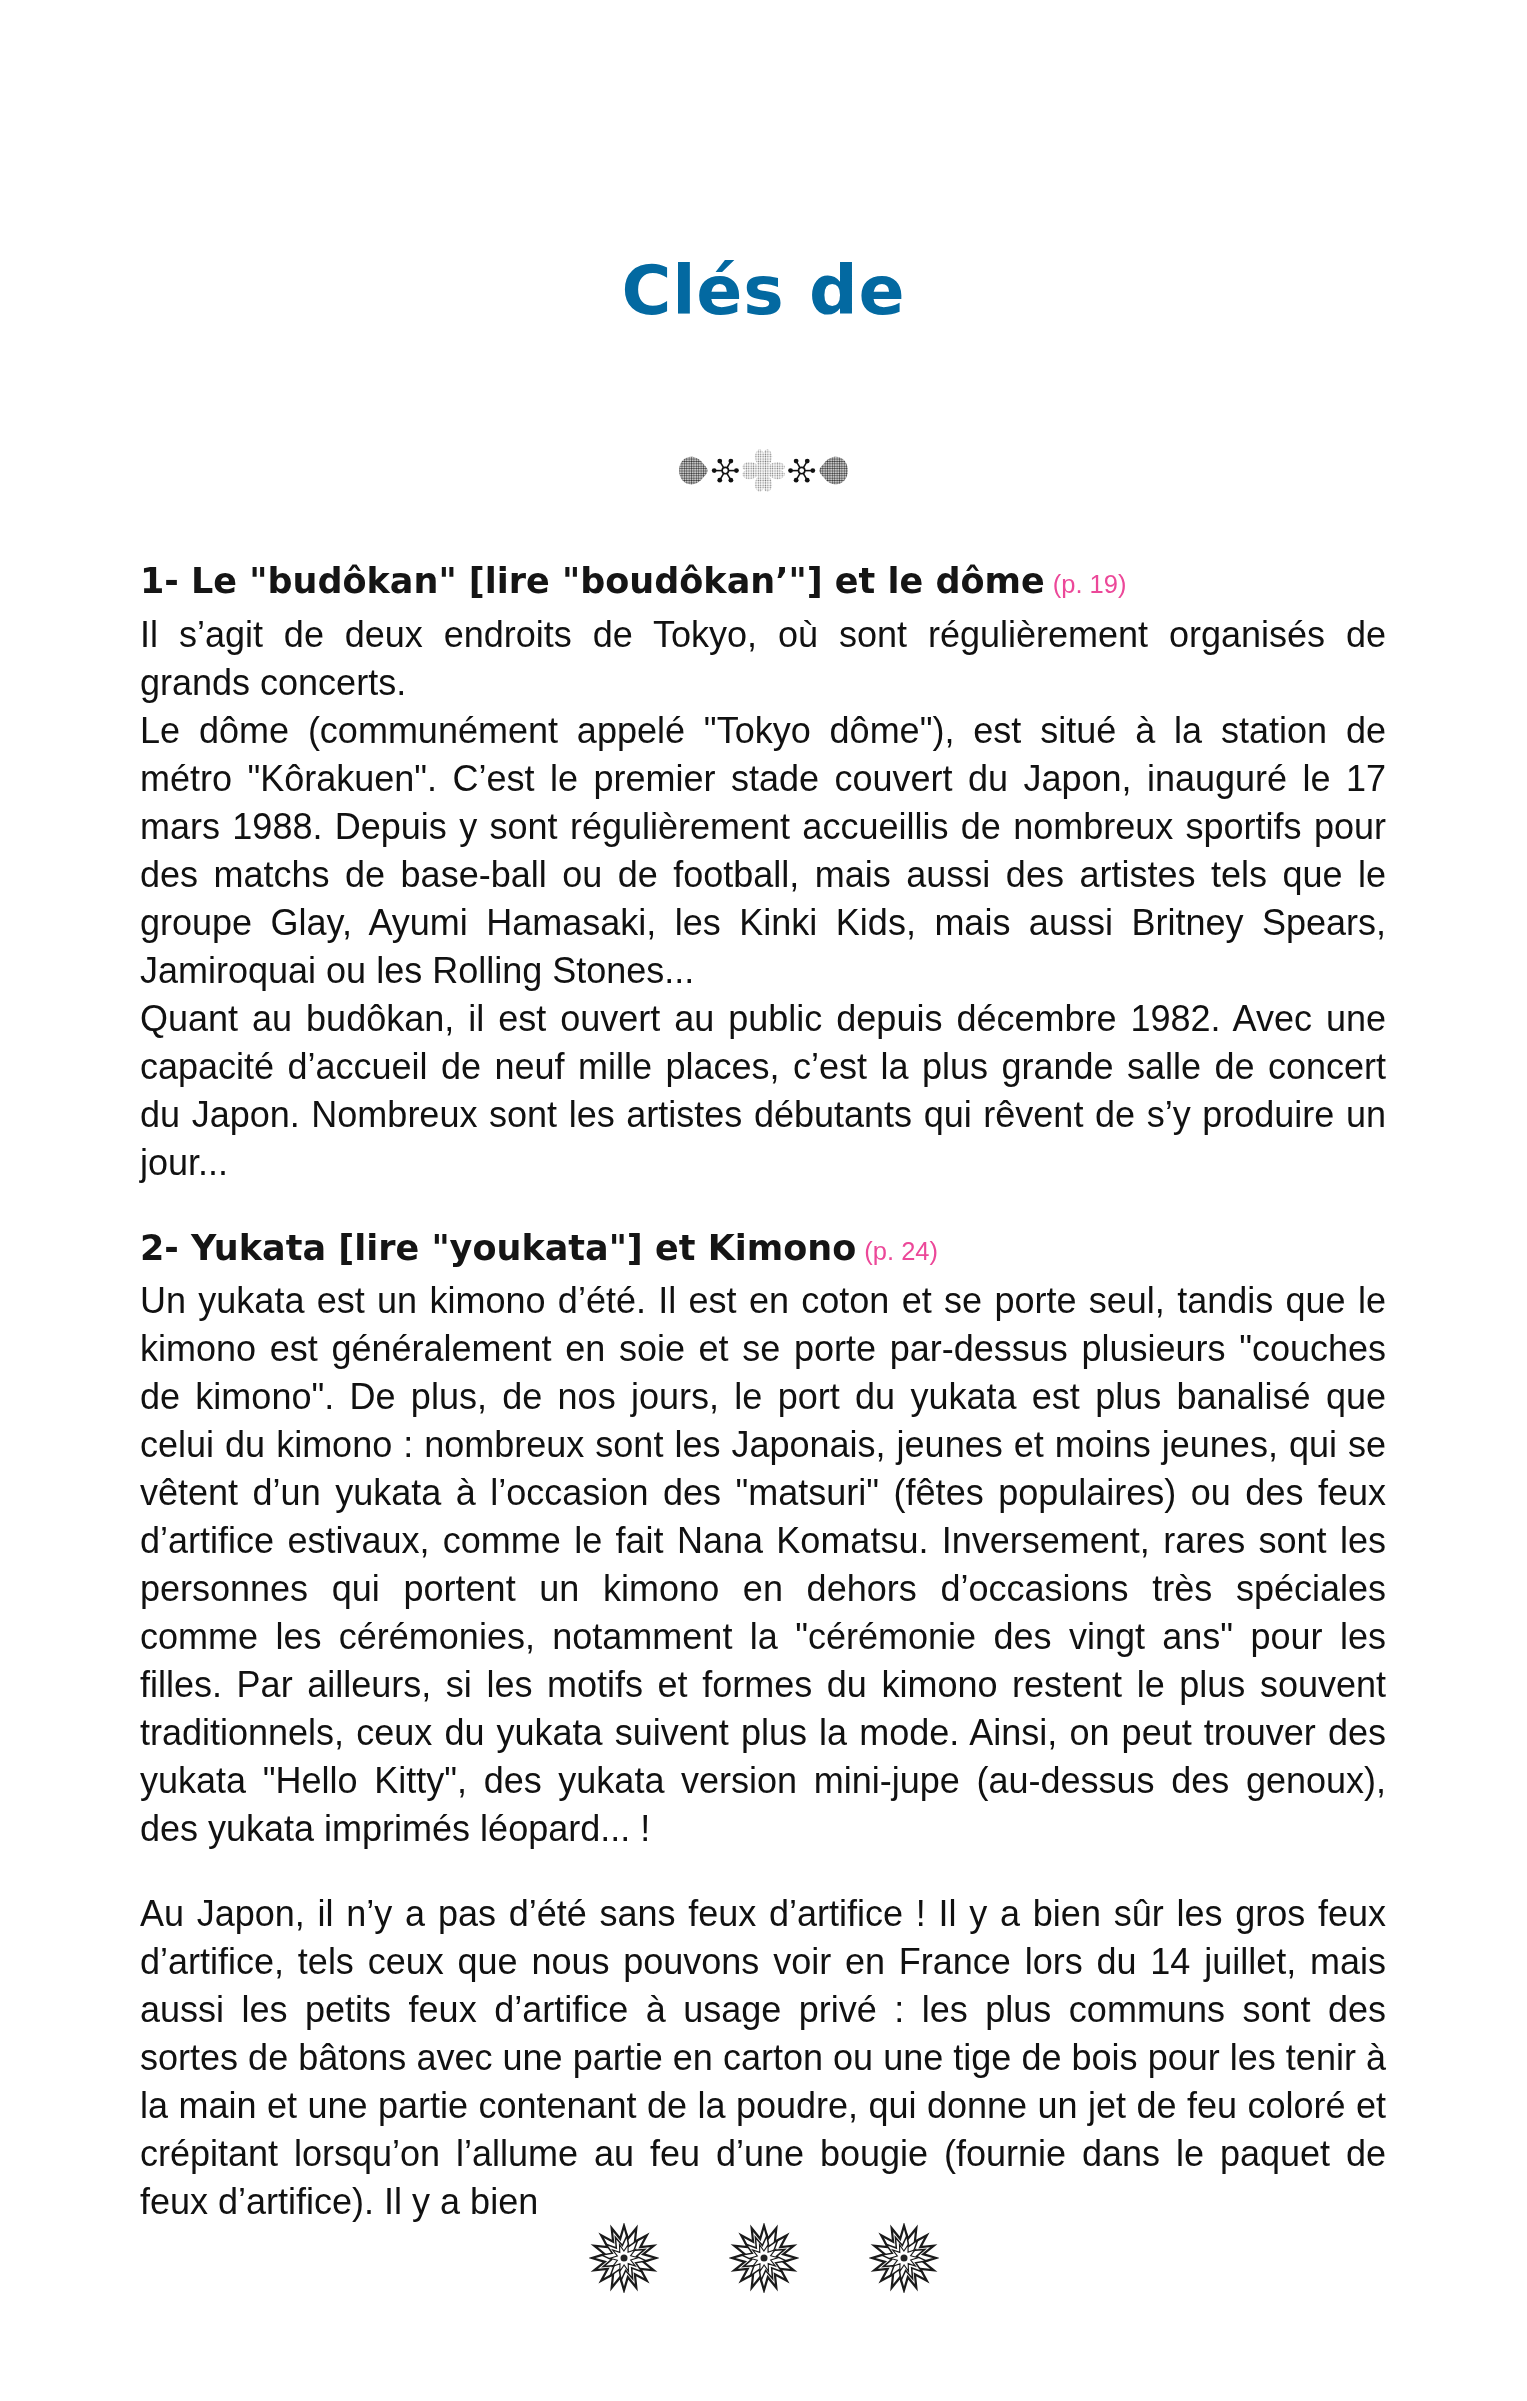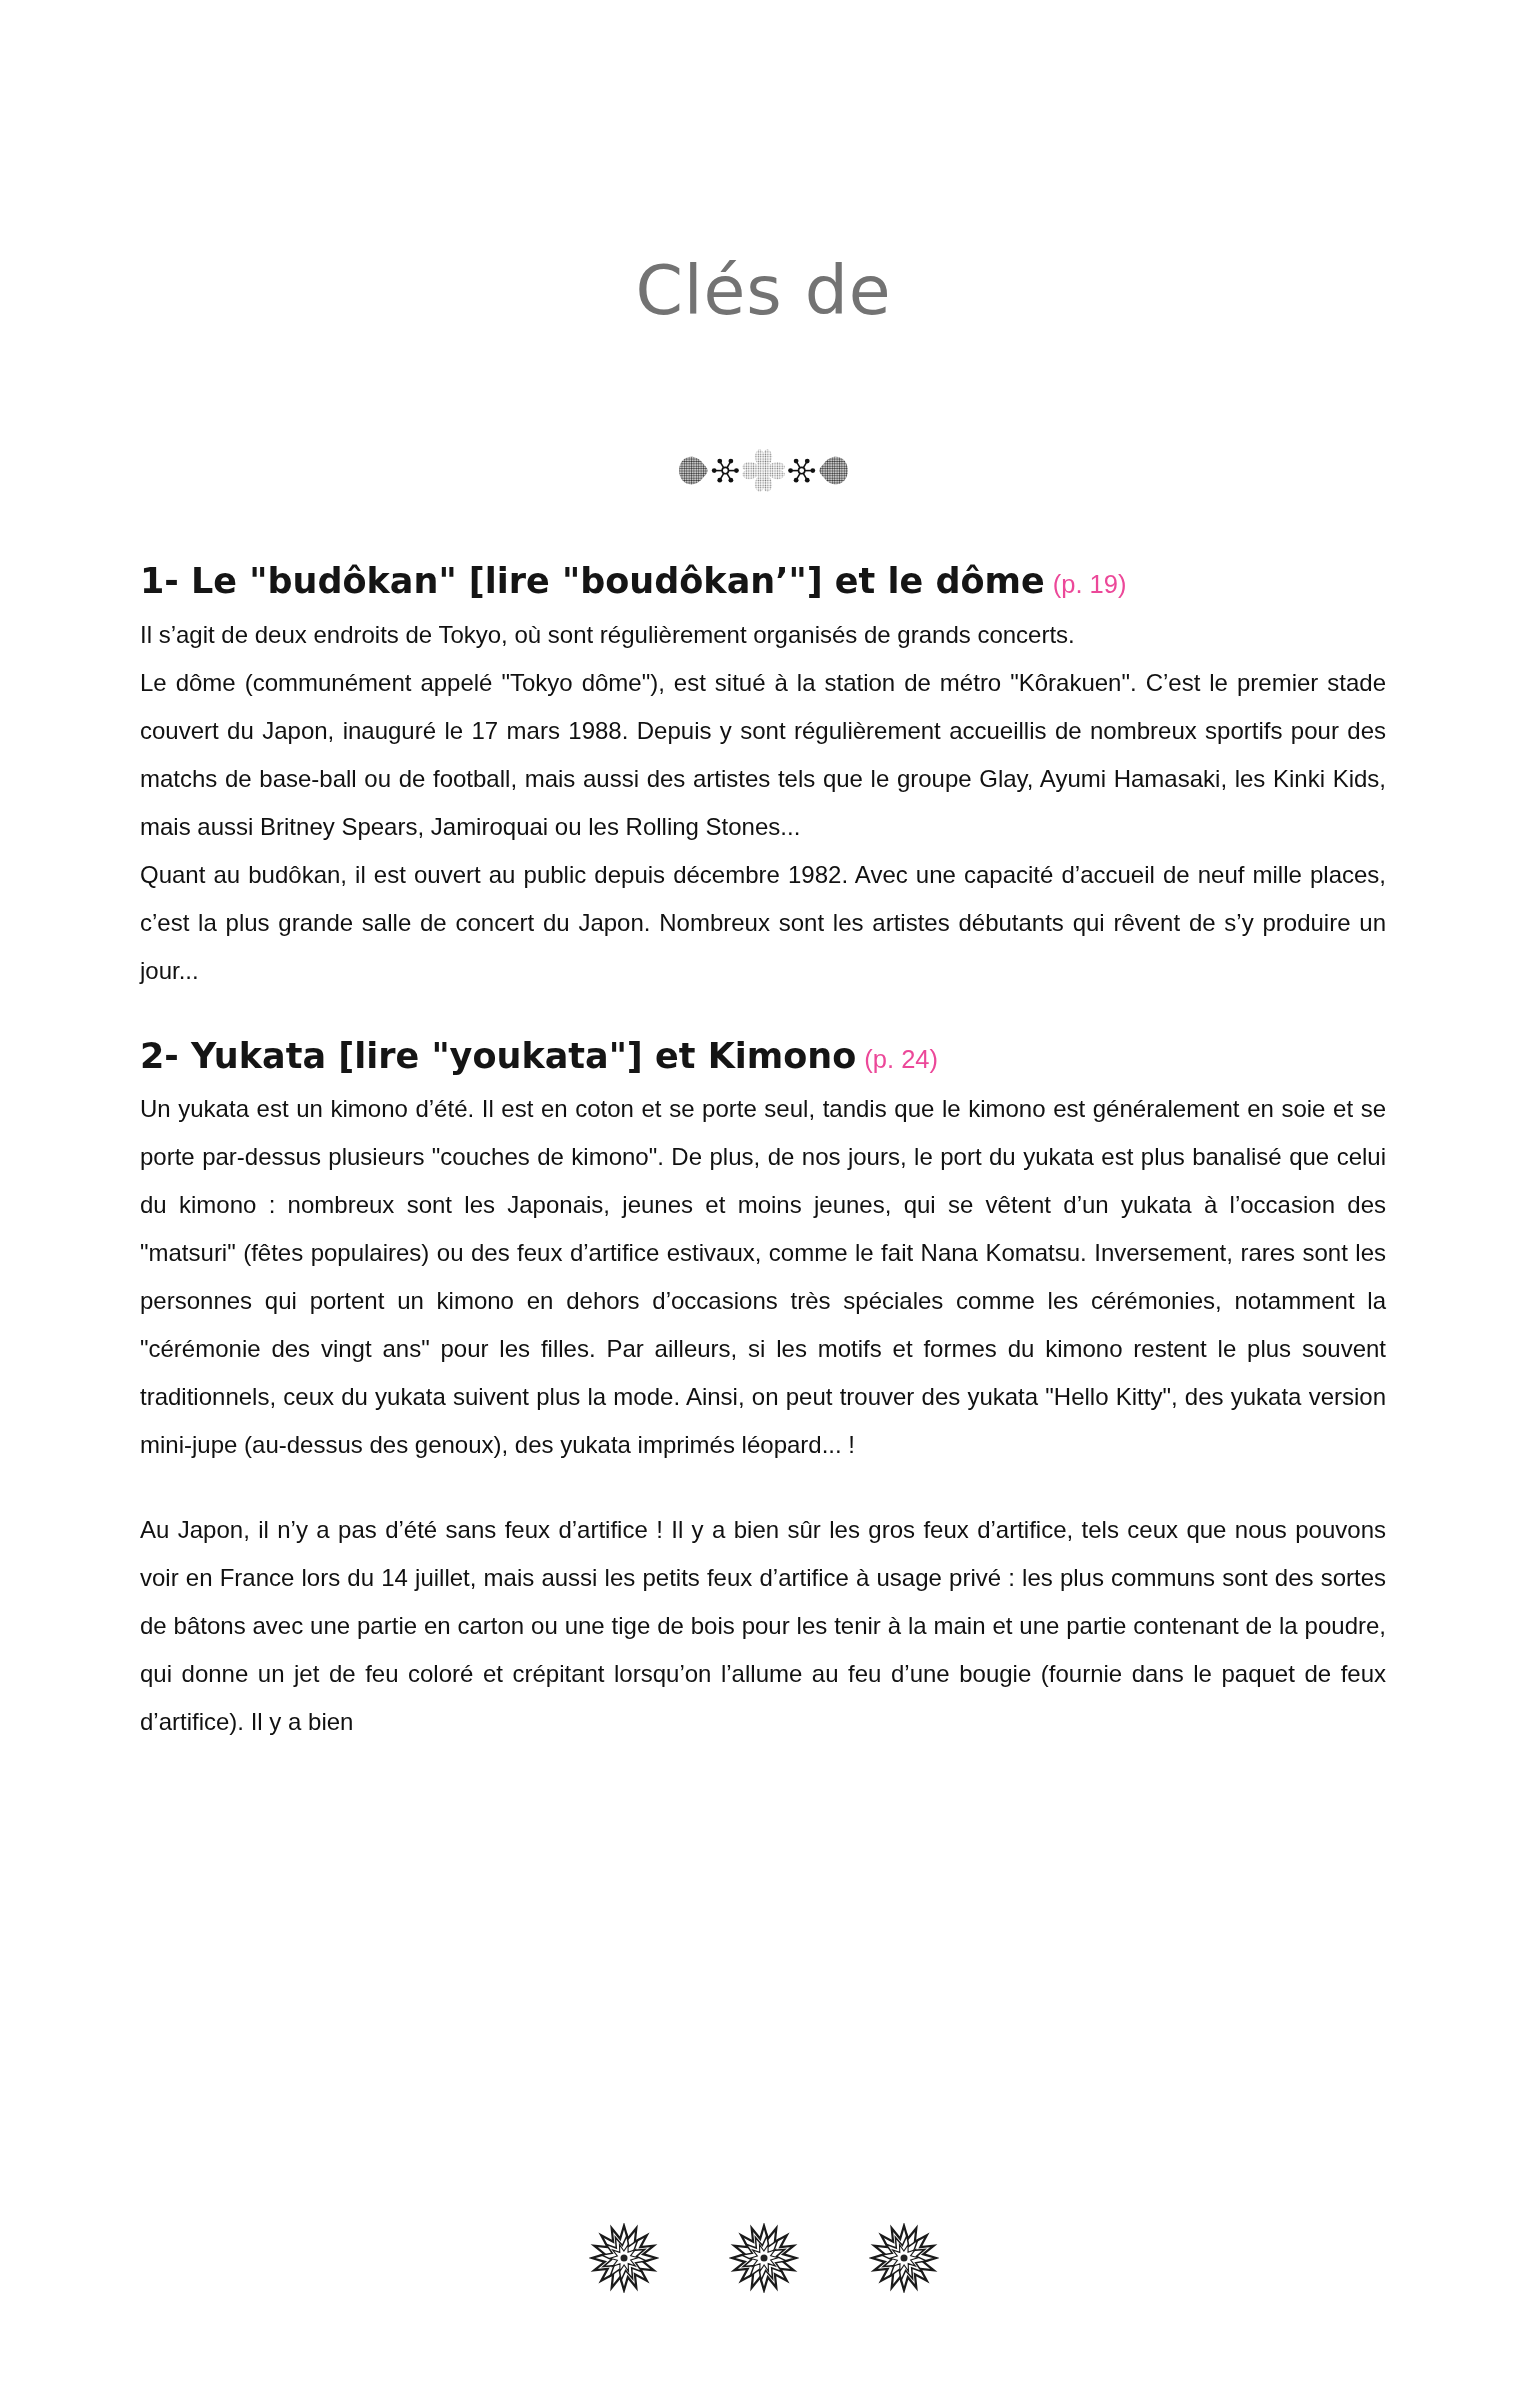--- a/index.html
+++ b/index.html
@@ -15,26 +15,26 @@
       color: #111111;
       font-family: "Liberation Sans", sans-serif;
     }
     .page-title {
       position: absolute;
       top: 253px;
       left: 0;
       width: 1527px;
       text-align: center;
       font-family: "DejaVu Sans", sans-serif;
-      font-weight: normal;
+      font-weight: bold;
       font-size: 68px;
       line-height: 75px;
       letter-spacing: 0.8px;
       margin: 0;
-      color: #737373;
+      color: #0369a1;
     }
     .title-ornament {
       position: absolute;
       top: 441px;
       left: 676px;
       width: 175px;
       height: 60px;
     }
     .content {
       position: absolute;
@@ -58,21 +58,21 @@
       white-space: nowrap;
     }
     .page-ref {
       font-family: "Liberation Sans Narrow", "Liberation Sans", sans-serif;
       font-weight: normal;
       font-size: 25.5px;
       color: #ec4899;
       margin-left: 8px;
     }
     .para {
-      font-size: 24px;
+      font-size: 36px;
       line-height: 48px;
       text-align: justify;
       margin: 0;
       color: #111;
     }
     .para.last-line-left {
       text-align-last: left;
     }
     .footer-ornaments {
       position: absolute;

